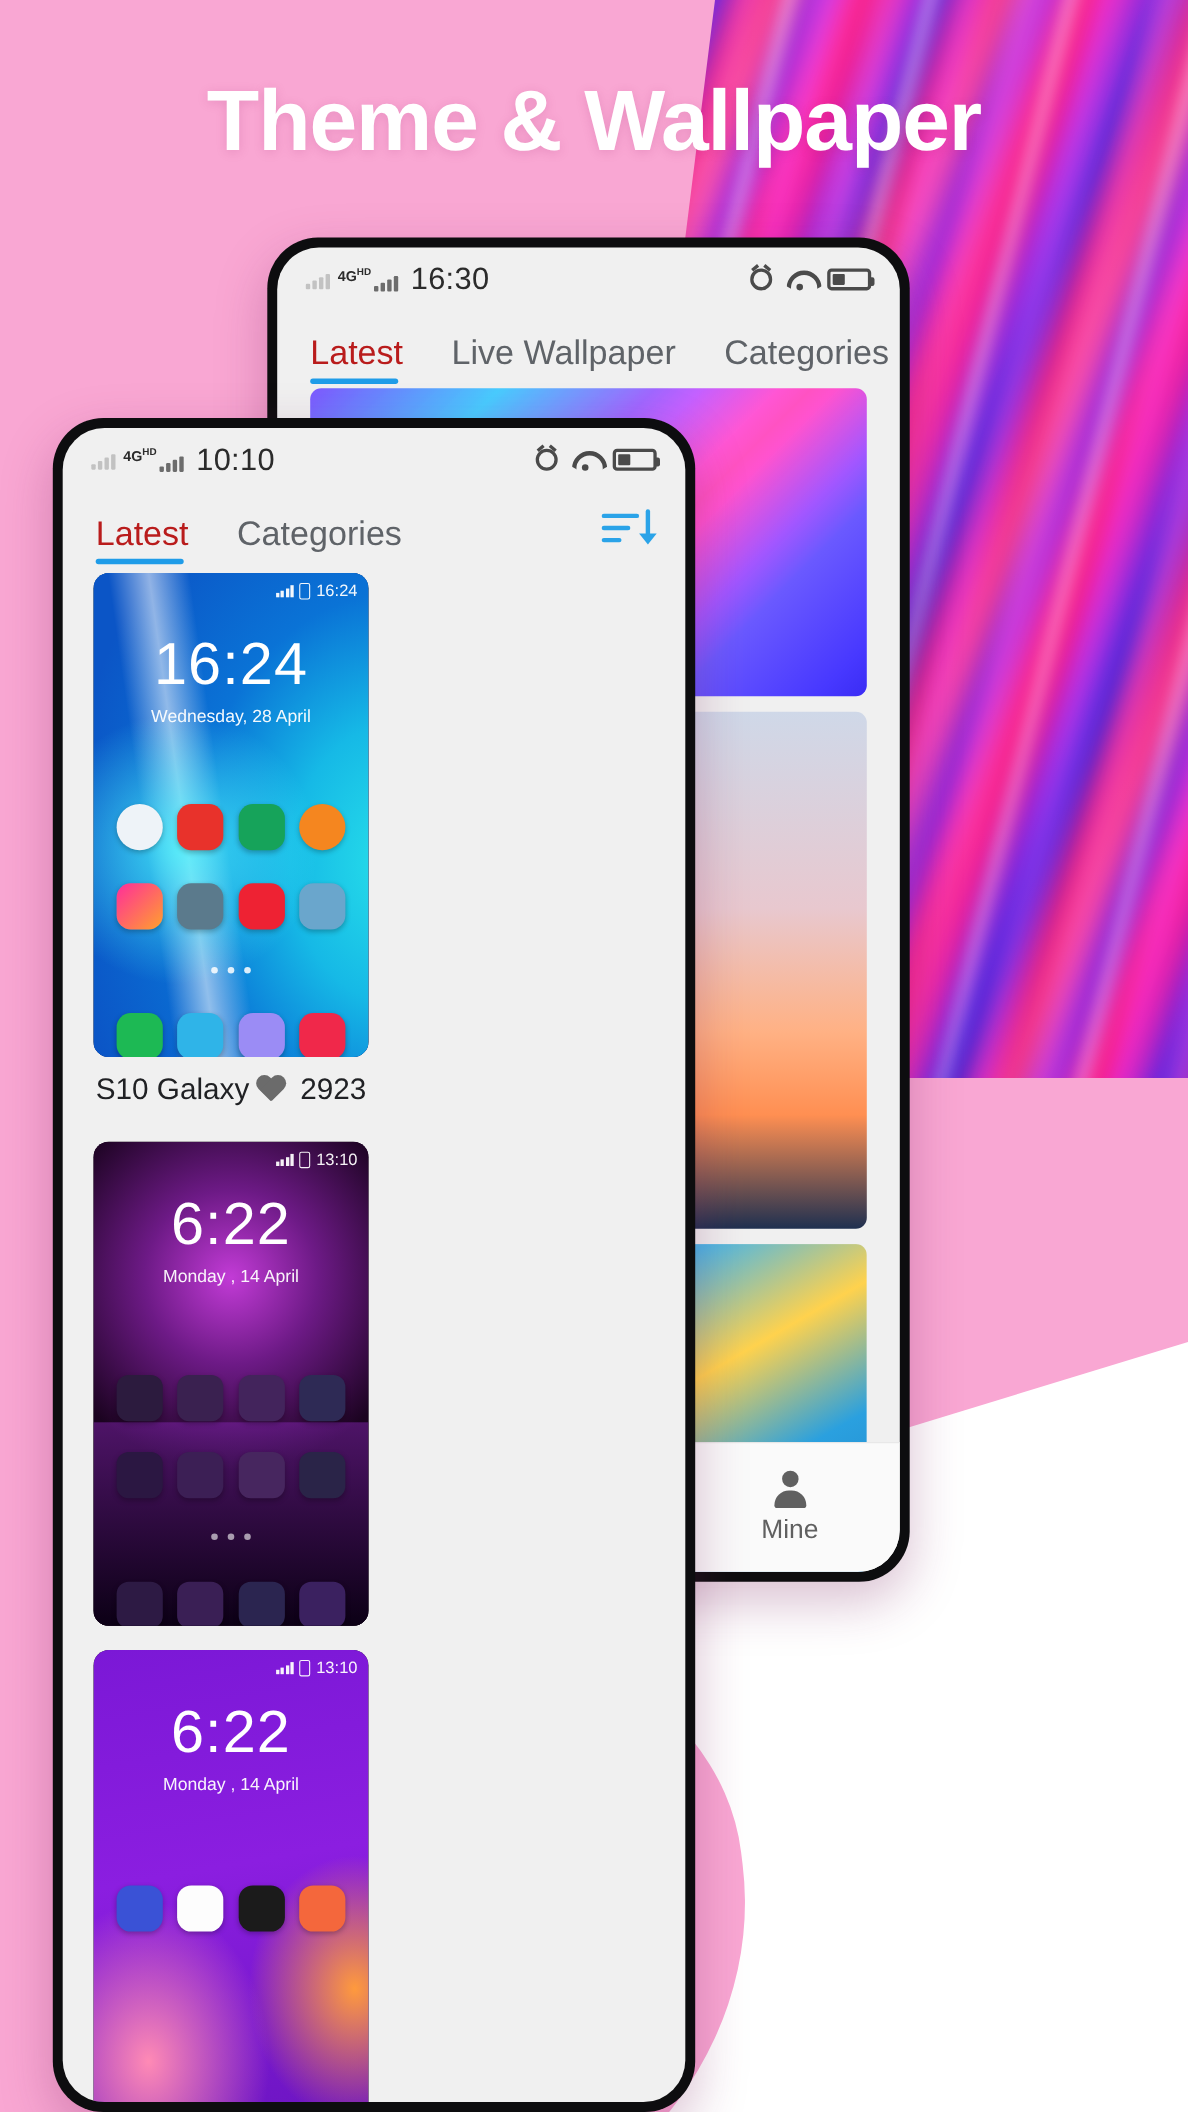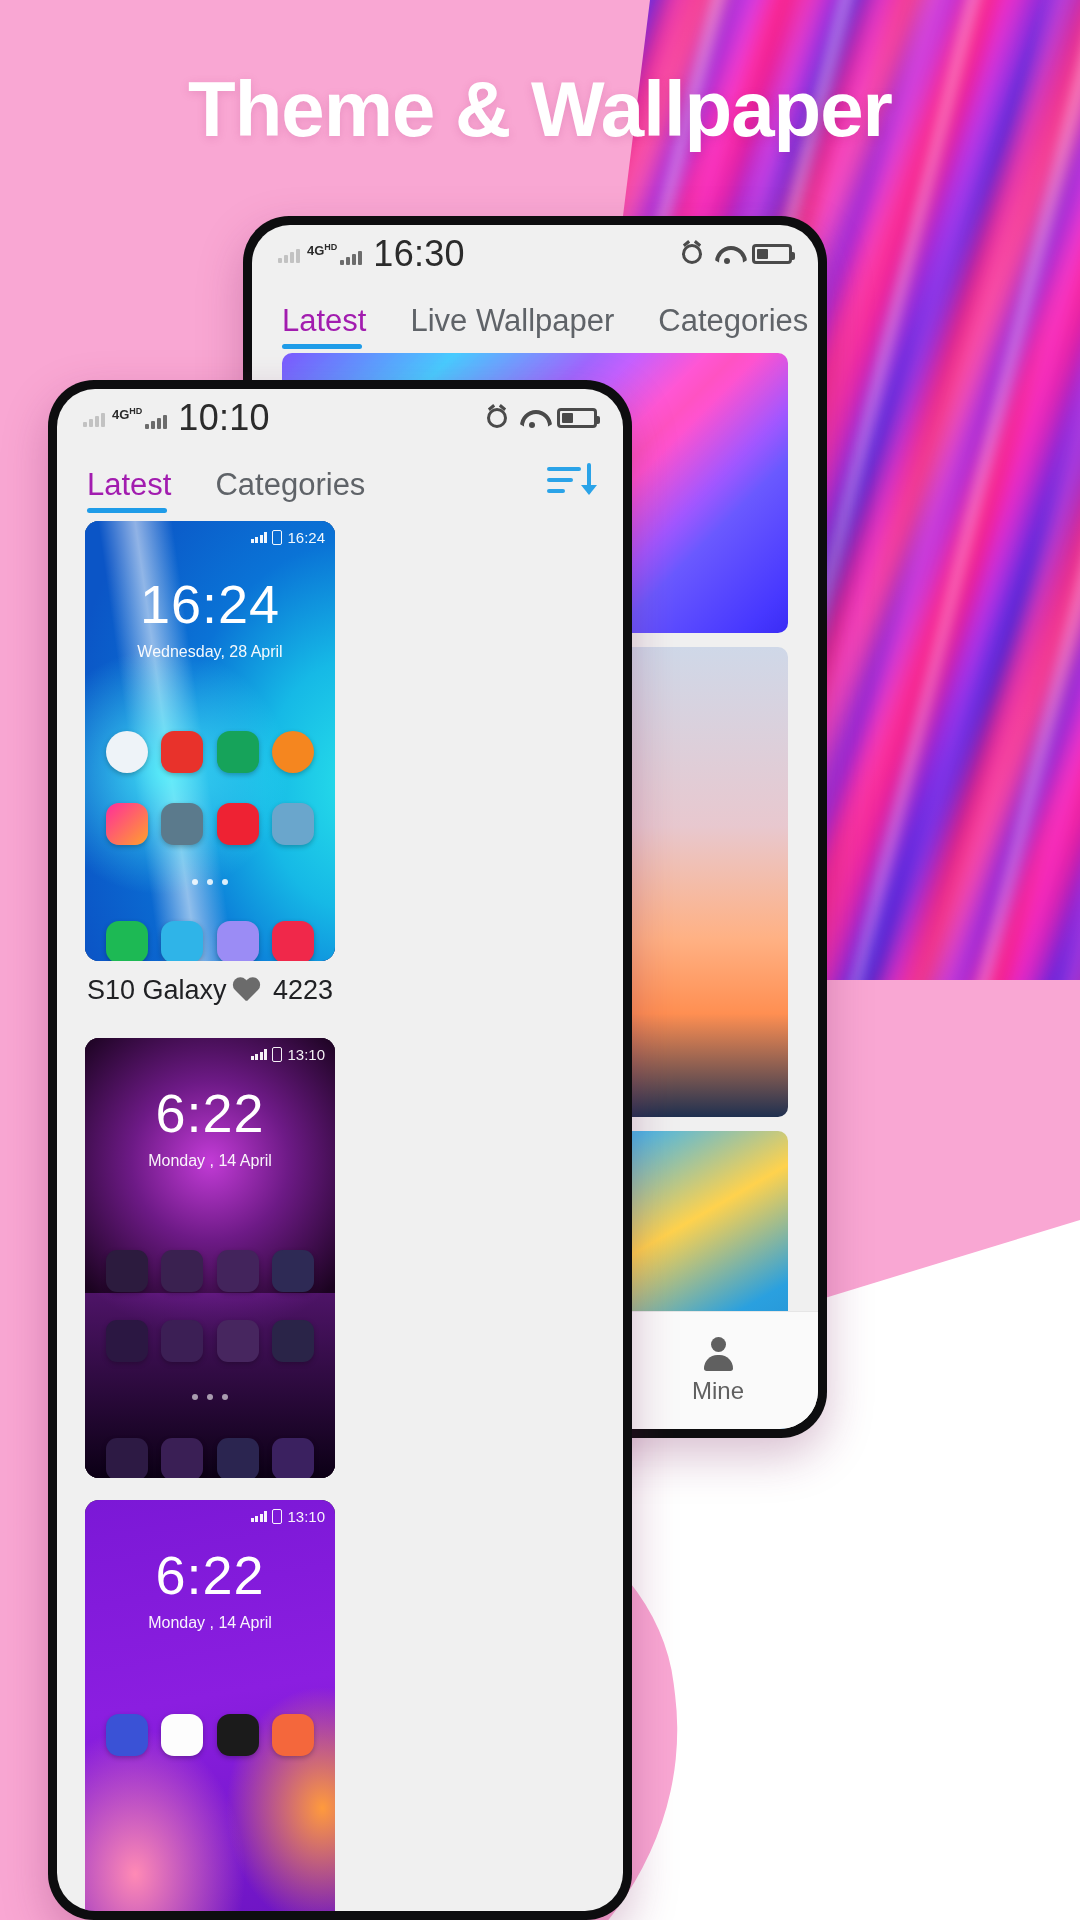--- a/index.html
+++ b/index.html
@@ -97,21 +97,21 @@
   .sb-right{ margin-left:auto; display:flex; align-items:center; gap:13px; }
   .bars{ display:flex; align-items:flex-end; gap:2px; height:17px; }
   .bars i{ display:block; width:4px; background:#6c6c6c; border-radius:1px; }
   .bars i:nth-child(1){ height:5px; }
   .bars i:nth-child(2){ height:8px; }
   .bars i:nth-child(3){ height:11px; }
   .bars i:nth-child(4){ height:14px; }
   .bars.dim i{ background:#c2c2c2; }
   .netlabel{ font-size:13px; font-weight:bold; line-height:1; margin-bottom:7px; }
   .netlabel sup{ font-size:9px; }
-  .clockt{ font-size:36px; margin-left:4px; letter-spacing:.3px; }
+  .clockt{ font-size:28px; margin-left:4px; letter-spacing:.3px; }
   .ic{ display:inline-block; }
   .alarm-ic{ width:20px; height:20px; border:3px solid #4a4a4a; border-radius:50%; position:relative; }
   .alarm-ic:before,.alarm-ic:after{ content:""; position:absolute; width:7px; height:3px; background:#4a4a4a; top:-5px; }
   .alarm-ic:before{ left:-2px; transform:rotate(-40deg); }
   .alarm-ic:after{ right:-2px; transform:rotate(40deg); }
   .wifi-ic{ width:24px; height:17px; position:relative; }
   .wifi-ic:before{
     content:""; position:absolute; left:0; top:0; width:24px; height:24px;
     border:4px solid #4a4a4a; border-radius:50%;
     clip-path:polygon(0 0,100% 0,100% 46%,50% 74%,0 46%);
@@ -124,21 +124,21 @@
   
   .tabbar{
     display:flex; align-items:flex-start;
     padding:14px 30px 0 30px;
     position:relative;
   }
   .tab{
     font-size:31px; color:#5f6368; padding:6px 0 14px 0; margin-right:44px;
     position:relative; white-space:nowrap;
   }
-  .tab.active{ color:#a21caf; }
+  .tab.active{ color:#b91c1c; }
   .tab.active:after{
     content:""; position:absolute; left:0; right:4px; bottom:4px;
     height:5px; background:#1f9ce8; border-radius:3px;
   }
   .sort-icon{
     margin-left:auto; width:46px; height:40px; position:relative; color:#1f9ce8;
   }
   .sort-icon b{
     position:absolute; left:0; height:4px; background:#2aa3e8; border-radius:2px; display:block;
   }
@@ -433,21 +433,21 @@
             <div class="app" style="background:#1db954"></div>
             <div class="app" style="background:#2fb4e8"></div>
             <div class="app" style="background:#9b8cf5"></div>
             <div class="app" style="background:#f0284a"></div>
           </div>
         </div>
         <div class="meta">
           <div class="title">S10 Galaxy</div>
           <div class="right">
             <span class="heart"></span>
-            <span class="count">4223</span>
+            <span class="count">2923</span>
           </div>
         </div>
       </div>
 
       <div class="card">
         <div class="thumb">
           <div class="wp-racing"></div>
           <div class="mini-sb">
             <span class="mini-bars">
                 <i></i>

